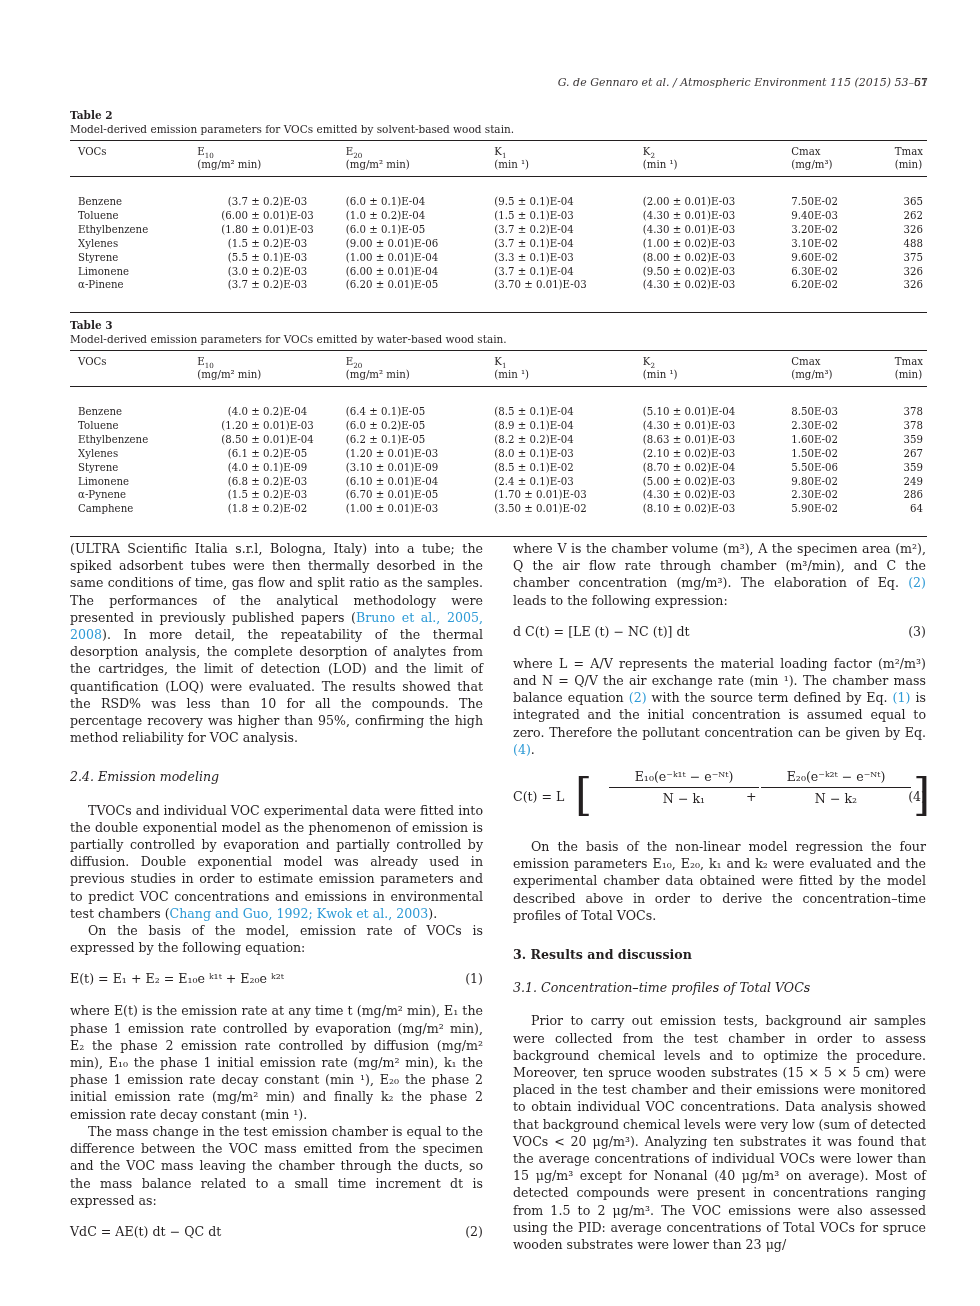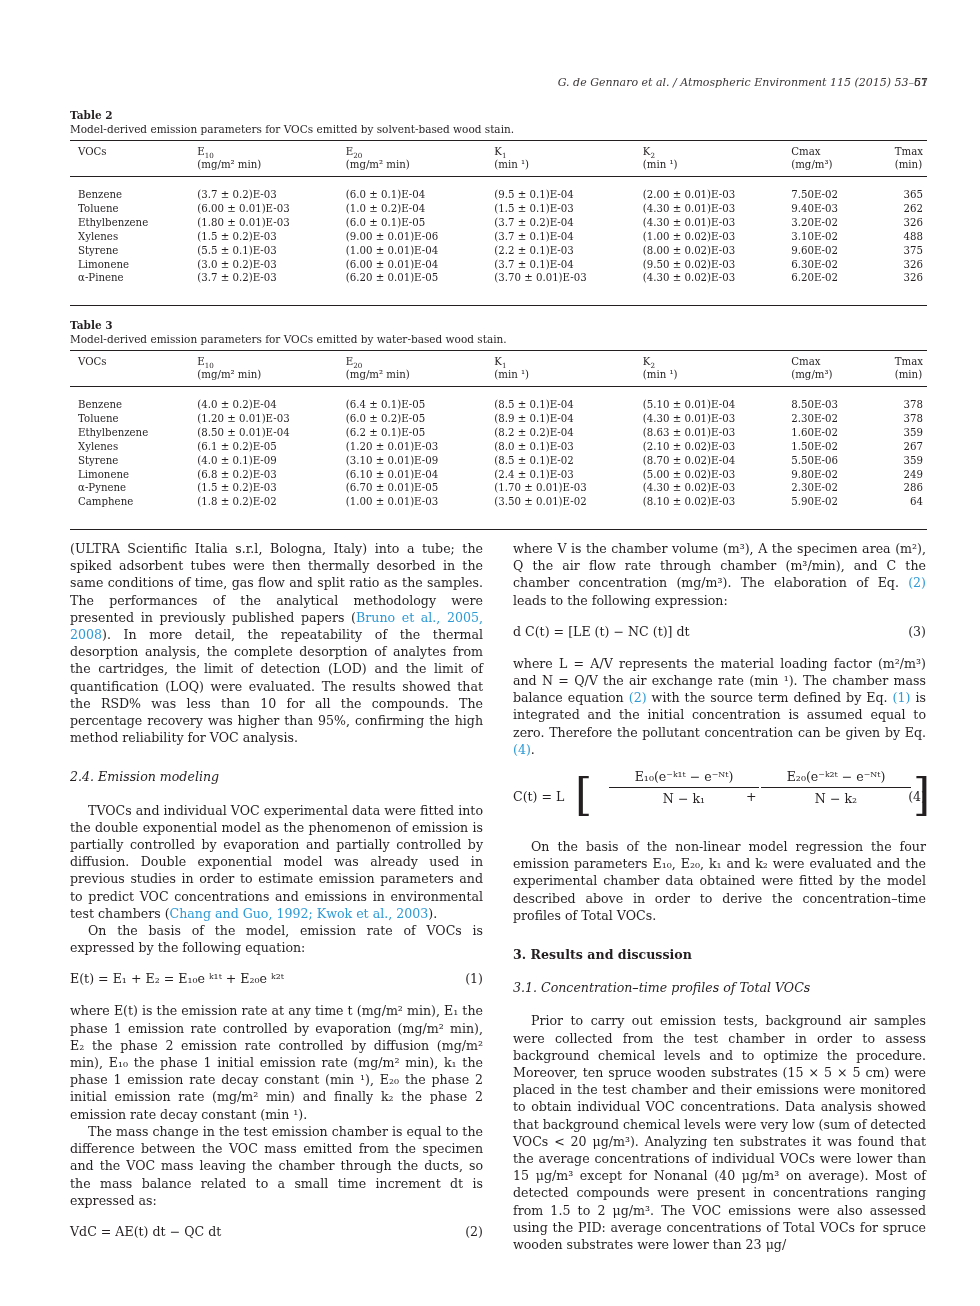--- a/index.html
+++ b/index.html
@@ -14,26 +14,26 @@
   }
   .header .running { position: absolute; left: 0; right: 0; text-align: right; }
   .header .pageno { position: absolute; right: 0; top: 0; font-style: normal; }
 
   .table-block { position: absolute; left: 70px; width: 857px; font-size: 10.4px; color: #231f20; }
   .table-label { font-weight: bold; font-size: 10.5px; line-height: 14px; }
   .table-caption { font-size: 10.5px; line-height: 14px; margin-bottom: 4px; }
   table.data { width: 100%; border-collapse: collapse; font-size: 10.2px; line-height: 13.9px; }
   table.data thead tr { border-top: 1.5px solid #231f20; border-bottom: 1px solid #231f20; }
   table.data th { font-weight: normal; text-align: left; vertical-align: top; padding: 4px 0 5px 8px; line-height: 13px; }
-  table.data tbody tr:first-child td { padding-top: 11px; }
+  table.data tbody tr:first-child td { padding-top: 18px; }
   table.data tbody tr:last-child td { padding-bottom: 20px; }
   table.data tbody { border-bottom: 1.5px solid #231f20; }
   table.data td { padding: 0 0 0 8px; white-space: nowrap; }
   .c-voc { width: 116px; }
-  .c-e10 { width: 146px; }
+  .c-e10 { width: 146px; text-align: center; }
   .c-e20 { width: 146px; }
   .c-k1 { width: 146px; }
   .c-k2 { width: 146px; }
   .c-cmax { width: 101px; }
   .c-tmax { text-align: right; padding-right: 4px !important; }
   th.c-tmax { text-align: left; }
   sub, sup { font-size: 70%; line-height: 0; }
 
   .col { position: absolute; width: 413px; font-size: 12.6px; line-height: 17.2px; text-align: justify; }
   .col.left { left: 70px; top: 540px; }
@@ -132,21 +132,21 @@
           <td class="c-e20">(9.00 ± 0.01)E-06</td>
           <td class="c-k1">(3.7 ± 0.1)E-04</td>
           <td class="c-k2">(1.00 ± 0.02)E-03</td>
           <td class="c-cmax">3.10E-02</td>
           <td class="c-tmax">488</td>
         </tr>
         <tr>
           <td class="c-voc">Styrene</td>
           <td class="c-e10">(5.5 ± 0.1)E-03</td>
           <td class="c-e20">(1.00 ± 0.01)E-04</td>
-          <td class="c-k1">(2.2 ± 0.1)E-03</td>
+          <td class="c-k1">(3.3 ± 0.1)E-03</td>
           <td class="c-k2">(8.00 ± 0.02)E-03</td>
           <td class="c-cmax">9.60E-02</td>
           <td class="c-tmax">375</td>
         </tr>
         <tr>
           <td class="c-voc">Limonene</td>
           <td class="c-e10">(3.0 ± 0.2)E-03</td>
           <td class="c-e20">(6.00 ± 0.01)E-04</td>
           <td class="c-k1">(3.7 ± 0.1)E-04</td>
           <td class="c-k2">(9.50 ± 0.02)E-03</td>

